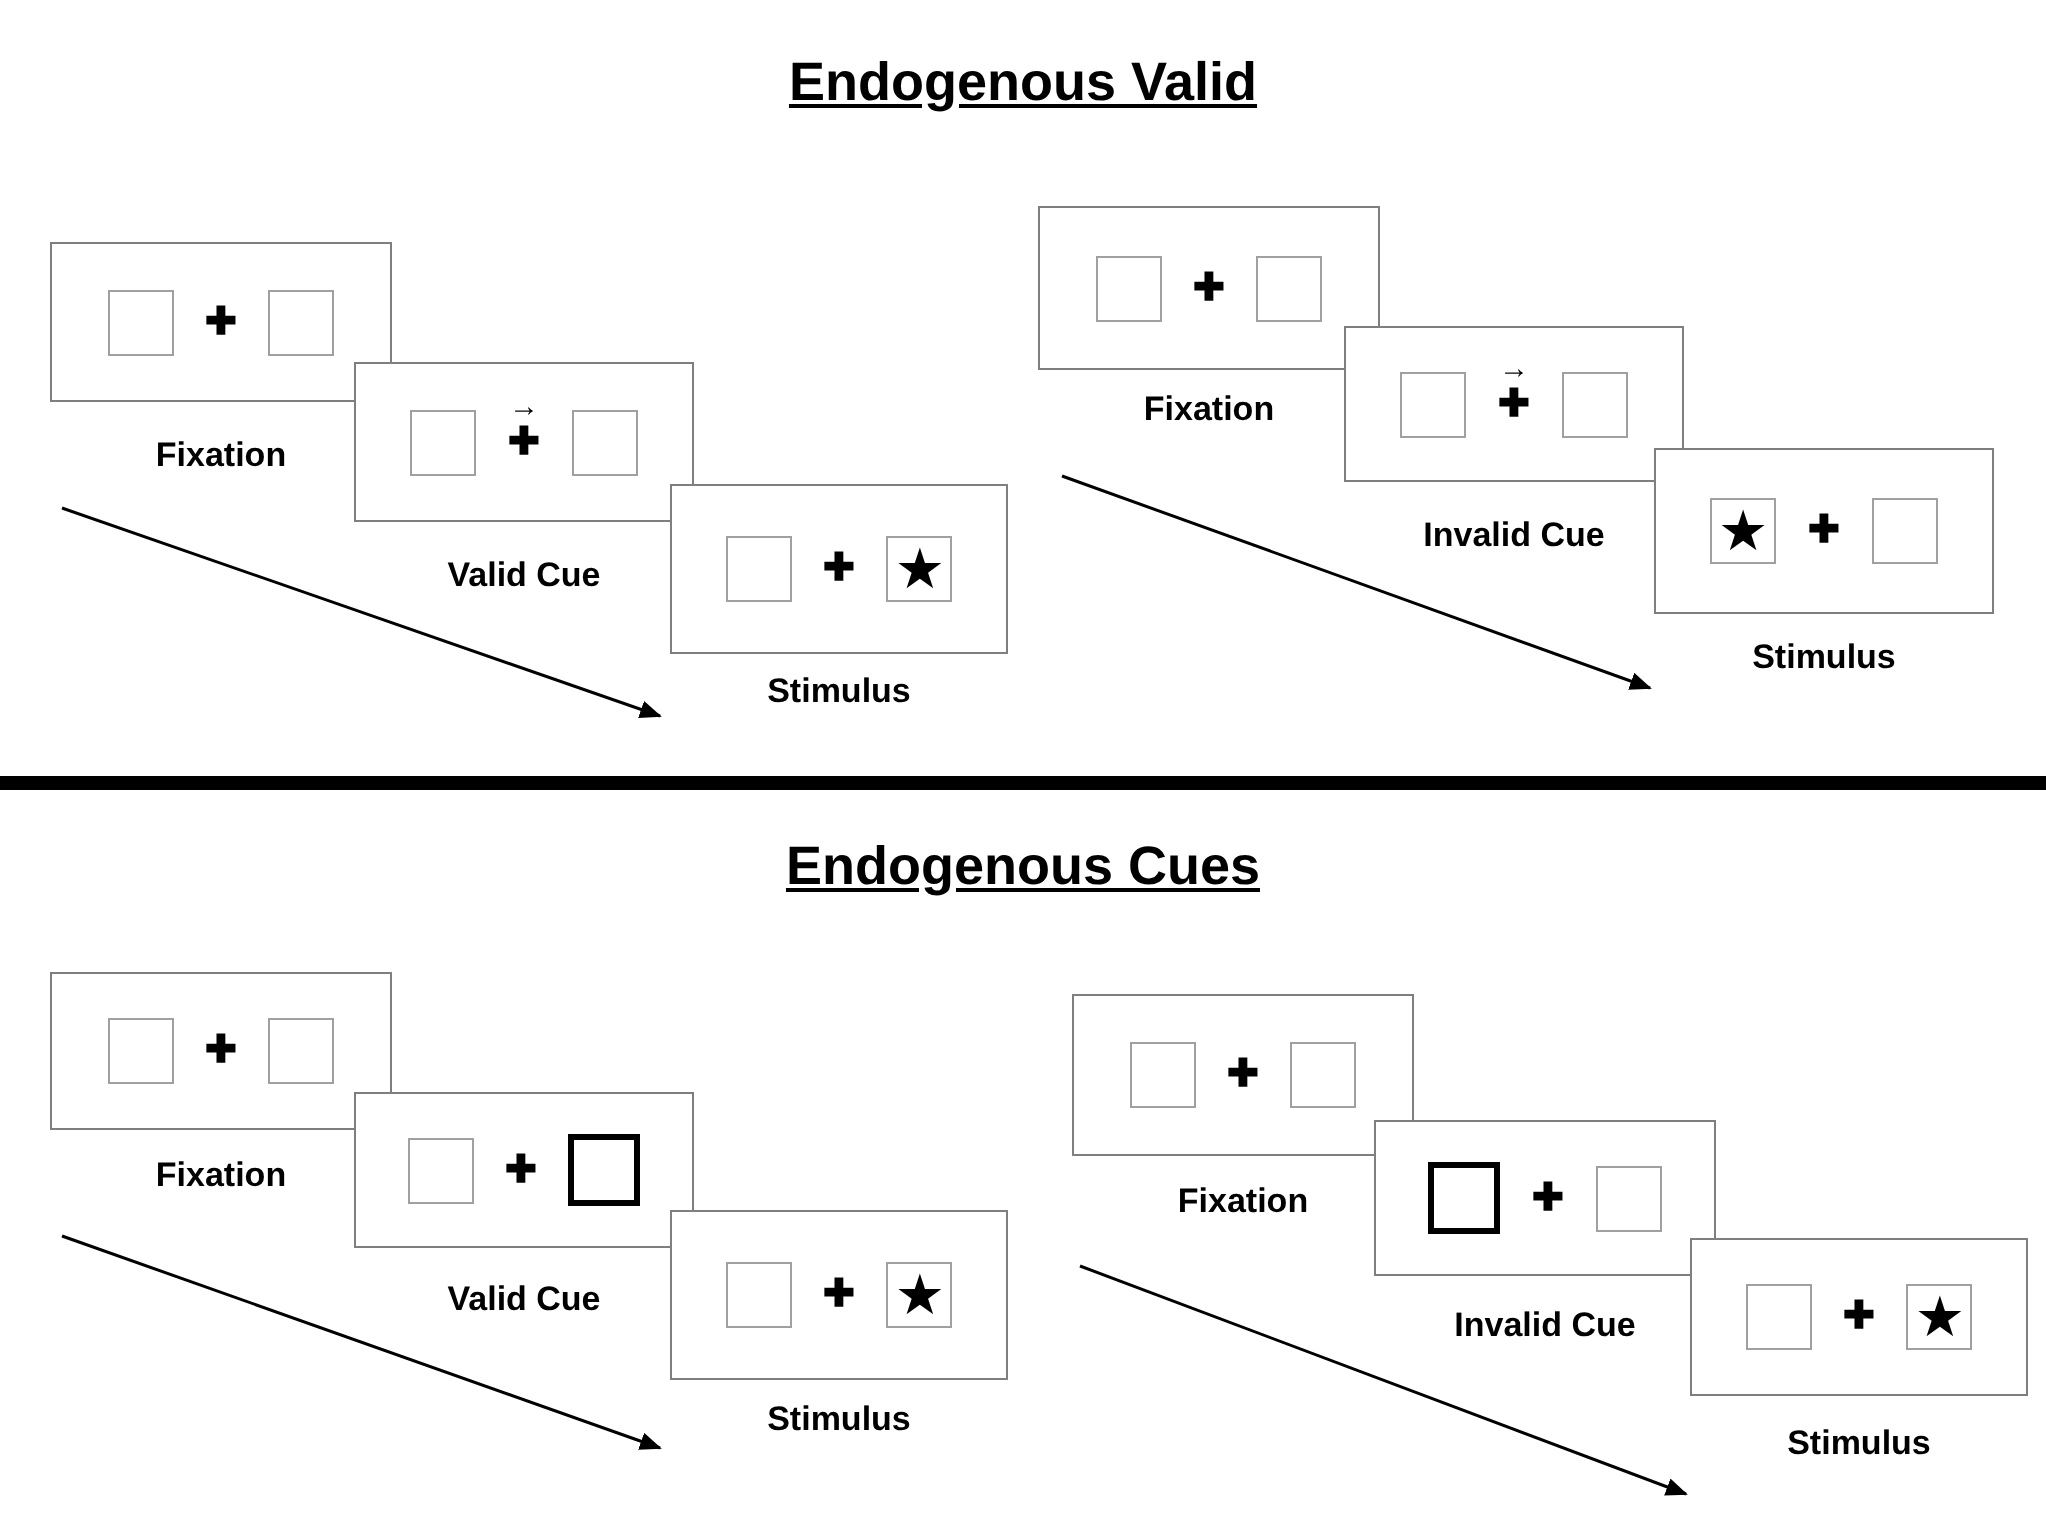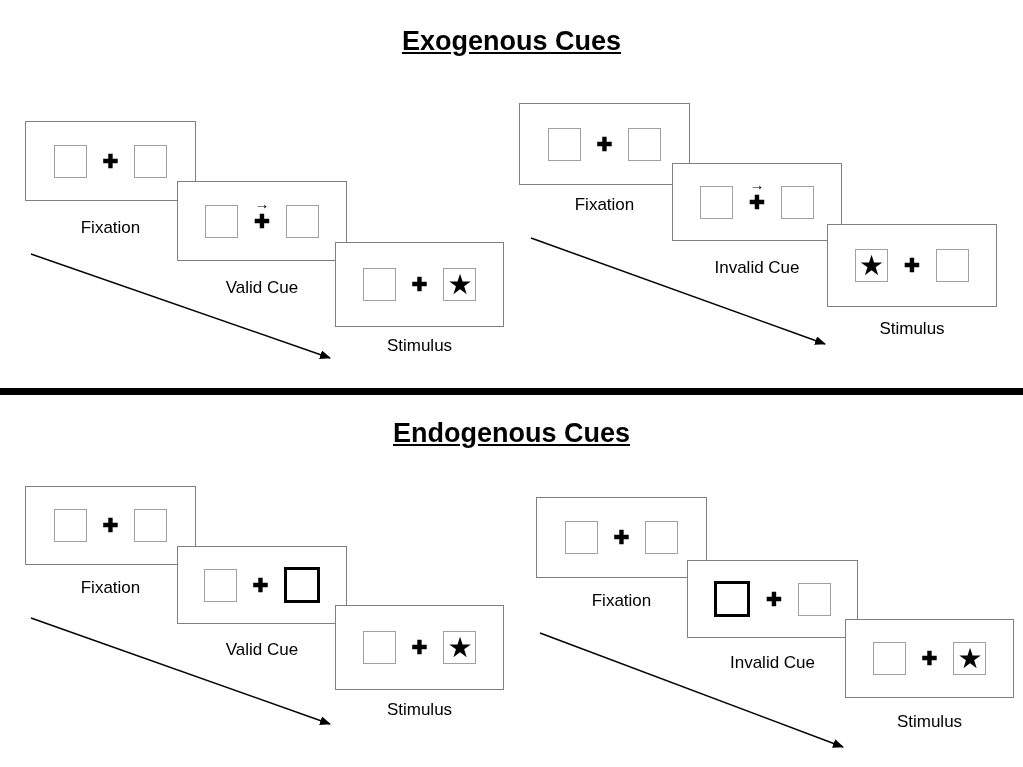--- a/index.html
+++ b/index.html
@@ -22,39 +22,39 @@
     display:flex; align-items:center; justify-content:center; flex:0 0 auto;
   }
   .sq.thick { width:36px; height:36px; border:3px solid #000; }
   .plus { font-size:19px; font-weight:bold; line-height:1; }
   .cross-wrap { position:relative; display:flex; align-items:center; justify-content:center; }
   .cue-arrow {
     position:absolute; top:-16px; left:50%; transform:translateX(-50%);
     font-size:15px; font-weight:bold; line-height:1;
   }
   .star { font-size:28px; line-height:1; }
-  .lbl { position:absolute; text-align:center; font-size:17px; font-weight:normal; }
+  .lbl { position:absolute; text-align:center; font-size:17px; font-weight:bold; }
   .divider { position:absolute; left:0; top:388px; width:100%; height:7px; background:#000; }
 </style>
 </head>
 <body>
 
 <svg class="overlay" width="1023" height="767">
   <defs>
     <marker id="ah" markerWidth="12" markerHeight="10" refX="10" refY="4.5" orient="auto" markerUnits="userSpaceOnUse">
       <path d="M0,0 L11,4.5 L0,9 z" fill="#000"></path>
     </marker>
   </defs>
   <line x1="31" y1="254" x2="330" y2="358" stroke="#000" stroke-width="1.5" marker-end="url(#ah)"></line>
   <line x1="531" y1="238" x2="825" y2="344" stroke="#000" stroke-width="1.5" marker-end="url(#ah)"></line>
   <line x1="31" y1="618" x2="330" y2="724" stroke="#000" stroke-width="1.5" marker-end="url(#ah)"></line>
   <line x1="540" y1="633" x2="843" y2="747" stroke="#000" stroke-width="1.5" marker-end="url(#ah)"></line>
 </svg>
 
-<div class="title" style="top:26px">Exogenous Cues</div>
+<div class="title" style="top:26px">Endogenous Valid</div>
 <div class="title" style="top:418px">Endogenous Cues</div>
 
 <div class="divider"></div>
 
 <div class="panel" style="left:25px;top:121px;width:171px;height:80px">
   <span class="sq"></span>
   <span class="plus">✚</span>
   <span class="sq"></span>
 </div>
 <div class="lbl" style="left:25px;top:218px;width:171px">Fixation</div>

